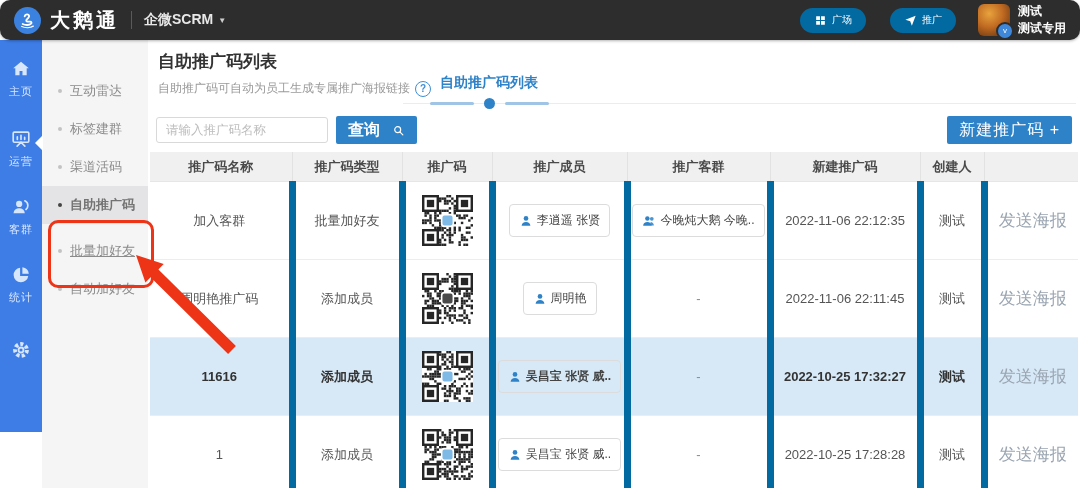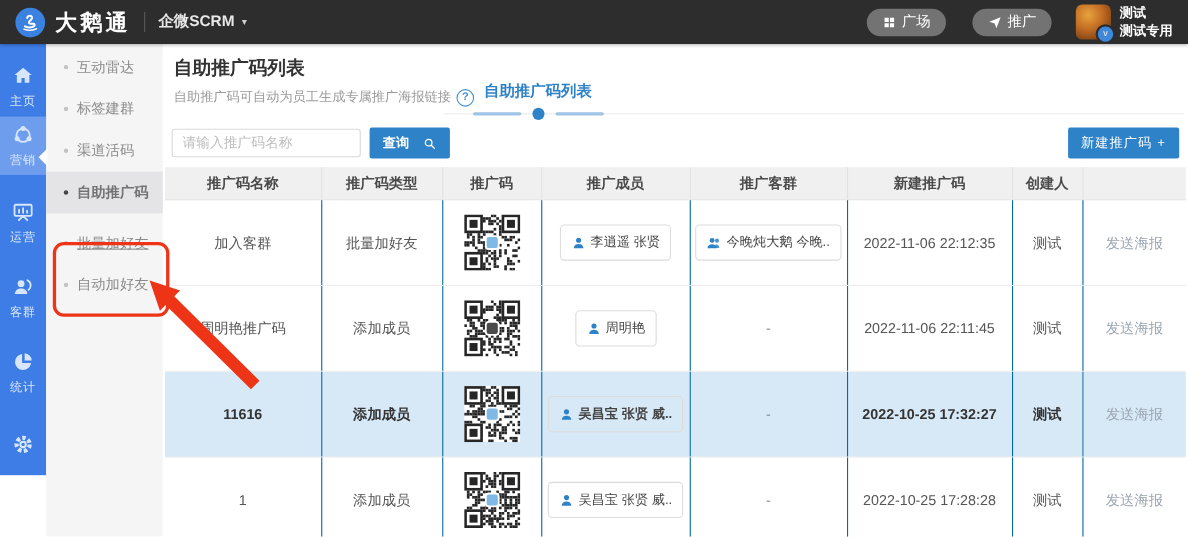--- a/index.html
+++ b/index.html
@@ -2,49 +2,49 @@
 <html><head>
 <meta charset="utf-8">
 <style>
   html,body{margin:0;padding:0;background:#fff;width:1080px;height:488px;overflow:hidden;
     font-family:"Liberation Sans","DejaVu Sans",sans-serif;}
   .app{position:relative;width:1080px;height:488px;overflow:hidden;background:#fff;}
 
   
   .topbar{position:absolute;left:0;top:0;width:100%;height:40px;background:#2d2d2d;
     display:flex;align-items:center;padding:0 14px;box-sizing:border-box;z-index:10;
-    box-shadow:0 1px 3px rgba(0,0,0,.3);}
+    box-shadow:0 1px 3px rgba(0,0,0,.3);border-radius:10px;}
   .logo{width:27px;height:27px;border-radius:50%;background:#3b82e0;display:flex;
     align-items:center;justify-content:center;flex:0 0 auto;}
   .brand{color:#fff;font-size:20px;font-weight:700;letter-spacing:3px;margin-left:9px;}
   .topbar-divider{width:1px;height:18px;background:#5a5a5a;margin:0 12px;}
   .product{color:#e8e8e8;font-size:14px;font-weight:700;display:flex;align-items:center;gap:5px;cursor:pointer;}
   .product .caret{font-size:8px;color:#cfcfcf;}
   .topbar-spacer{flex:1;}
-  .pill{height:25px;border-radius:13px;background:#737373;color:#fff;font-size:13px;
+  .pill{height:25px;border-radius:13px;background:#0369a1;color:#fff;font-size:10px;
     display:flex;align-items:center;gap:5px;padding:0 14px;margin-left:24px;cursor:pointer;border:none;}
   .pill svg{width:13px;height:13px;}
   .tb-user{display:flex;align-items:center;margin-left:22px;}
   .avatar{width:32px;height:32px;border-radius:6px;position:relative;flex:0 0 auto;
     background:radial-gradient(circle at 35% 30%,#e8a33d 0%,#c06a22 45%,#7c4214 80%,#5d300e 100%);}
   .avatar .badge{position:absolute;right:-4px;bottom:-4px;width:14px;height:14px;border-radius:50%;
     background:#3f88d9;border:2px solid #2d2d2d;color:#fff;font-size:8px;line-height:14px;text-align:center;}
   .tb-user-text{margin-left:8px;color:#fff;font-size:12px;line-height:1.4;font-weight:700;}
 
   
   .bluenav{position:absolute;left:0;top:40px;width:42px;height:392px;background:#3e7de6;z-index:5;}
   .bnav-item{width:42px;display:flex;flex-direction:column;align-items:center;justify-content:center;
     color:#dce8fc;cursor:pointer;padding:6px 0;box-sizing:border-box;}
   .bnav-item svg{width:22px;height:22px;}
   .bnav-item .blabel{font-size:11px;margin-top:4px;letter-spacing:1px;}
   .bnav-item.active{background:#6f9ded;}
 
   
   .subnav{position:absolute;left:42px;top:40px;width:106px;height:448px;background:#f5f5f6;z-index:5;
-    padding-top:2px;box-sizing:border-box;}
+    padding-top:32px;box-sizing:border-box;}
   .snav-item{height:38px;display:flex;align-items:center;padding-left:16px;cursor:pointer;
     font-size:13px;color:#8b8b8b;}
   .snav-item .dot{width:4px;height:4px;border-radius:50%;background:#c3c3c3;margin-right:8px;flex:0 0 auto;}
   .snav-item.active{background:#e4e4e6;color:#737373;font-weight:700;}
   .snav-item.active .dot{background:#444;}
   .snav-item.gap{margin-top:8px;text-decoration:underline;}
   .collapse-handle{position:absolute;left:-7px;top:95px;width:0;height:0;cursor:pointer;
     border-top:8px solid transparent;border-bottom:8px solid transparent;border-right:8px solid #ffffff;}
 
   
@@ -59,41 +59,41 @@
   .tab{position:relative;width:172px;text-align:center;cursor:pointer;}
   .tab-label{font-size:14px;font-weight:700;color:#2e82c8;}
   .tab-ind{display:flex;align-items:center;justify-content:center;gap:10px;margin-top:6px;}
   .tab-ind .seg{width:44px;height:3px;border-radius:2px;background:#9fc4e6;}
   .tab-ind .ind-dot{width:11px;height:11px;border-radius:50%;background:#2e82c8;}
 
   .toolbar{display:flex;align-items:center;margin:10px 8px 0 8px;height:28px;}
   .search-input{width:172px;height:26px;border:1px solid #d9d9d9;border-radius:3px;padding:0 9px;
     font-size:12.5px;color:#333;outline:none;box-sizing:border-box;}
   .search-input::placeholder{color:#bdbdbd;}
-  .btn-blue{height:28px;background:#2e82c8;color:#fff;border:none;border-radius:2px;font-size:12px;
+  .btn-blue{height:28px;background:#2e82c8;color:#fff;border:none;border-radius:2px;font-size:16px;
     font-weight:700;display:flex;align-items:center;gap:12px;padding:0 12px;cursor:pointer;margin-left:8px;}
   .btn-blue svg{width:13px;height:13px;}
   .btn-create{margin-left:auto;font-weight:400;letter-spacing:1px;}
 
   
   table.grid{border-collapse:collapse;table-layout:fixed;width:928px;margin:8px 0 0 2px;font-size:13px;}
   .grid th{background:#f0f0f0;height:27px;font-size:13px;font-weight:700;color:#4a4a4a;
     border-right:1px solid #e2e2e2;border-bottom:1px solid #e6e6e6;}
   .grid th:last-child{border-right:none;}
   .grid td{height:75px;text-align:center;vertical-align:middle;color:#555;
-    border-right:1px solid #0369a1;border-bottom:1px solid #ededed;overflow:hidden;}
+    border-right:7px solid #0369a1;border-bottom:1px solid #ededed;overflow:hidden;}
   .grid td:last-child{border-right:none;}
   .grid tr.hl td{background:#d7e9f7;font-weight:700;color:#333;}
   .chip{display:inline-flex;align-items:center;gap:4px;border:1px solid #dcdcdc;border-radius:4px;
     padding:7px 9px;font-size:12px;color:#444;background:transparent;max-width:128px;
     white-space:nowrap;overflow:hidden;}
   .chip svg{width:14px;height:14px;flex:0 0 auto;}
   .dash{color:#8a8a8a;font-weight:400;}
   .qr{display:inline-block;width:51px;height:51px;vertical-align:middle;}
-  .action-link{color:#9aa5b1;font-weight:400;cursor:pointer;font-size:13px;}
+  .action-link{color:#9aa5b1;font-weight:400;cursor:pointer;font-size:17px;}
 
   
   .anno-box{position:absolute;left:48px;top:220px;width:100px;height:62px;border:3px solid #ee3417;
     border-radius:10px;z-index:50;pointer-events:none;}
   .anno-arrow{position:absolute;left:0;top:0;width:1080px;height:488px;z-index:49;pointer-events:none;}
 </style>
 </head>
 <body>
 
 <div class="app">
@@ -140,31 +140,20 @@
   </header>
 
   <nav class="bluenav" id="bluenav">
       <div class="bnav-item" style="margin-top: 12px;">
         <span style="display:flex">
           <svg viewBox="0 0 24 24" width="22" height="22">
             <path d="M12 4l8.5 7.2h-2.3v7.6h-4.6v-4.6h-3.2v4.6H5.8v-7.6H3.5z" fill="#d8e6fb"></path>
           </svg>
         </span>
         <span class="blabel">主页</span>
-      </div>
-      <div class="bnav-item active" style="margin-top: 1px;">
-        <span style="display:flex">
-          <svg viewBox="0 0 24 24" width="22" height="22">
-            <circle cx="12" cy="12" r="6.6" fill="none" stroke="#d8e6fb" stroke-width="1.8"></circle>
-    <circle cx="12" cy="5.2" r="2.5" fill="#d8e6fb"></circle>
-            <circle cx="6.1" cy="15.4" r="2.5" fill="#d8e6fb"></circle>
-    <circle cx="17.9" cy="15.4" r="2.5" fill="#d8e6fb"></circle>
-          </svg>
-        </span>
-        <span class="blabel">营销</span>
       </div>
       <div class="bnav-item" style="margin-top: 17px;">
         <span style="display:flex">
           <svg viewBox="0 0 24 24" width="22" height="22">
             <rect x="3.5" y="4.5" width="17" height="11" rx="1.3" fill="none" stroke="#d8e6fb" stroke-width="1.8"></rect>
     <path d="M8 12.5v-3M12 12.5V8M16 12.5v-2.2" stroke="#d8e6fb" stroke-width="1.8" stroke-linecap="round"></path>
     <path d="M12 15.5l-4.2 4.3M12 15.5l4.2 4.3" stroke="#d8e6fb" stroke-width="1.8" stroke-linecap="round"></path>
           </svg>
         </span>
         <span class="blabel">运营</span>

